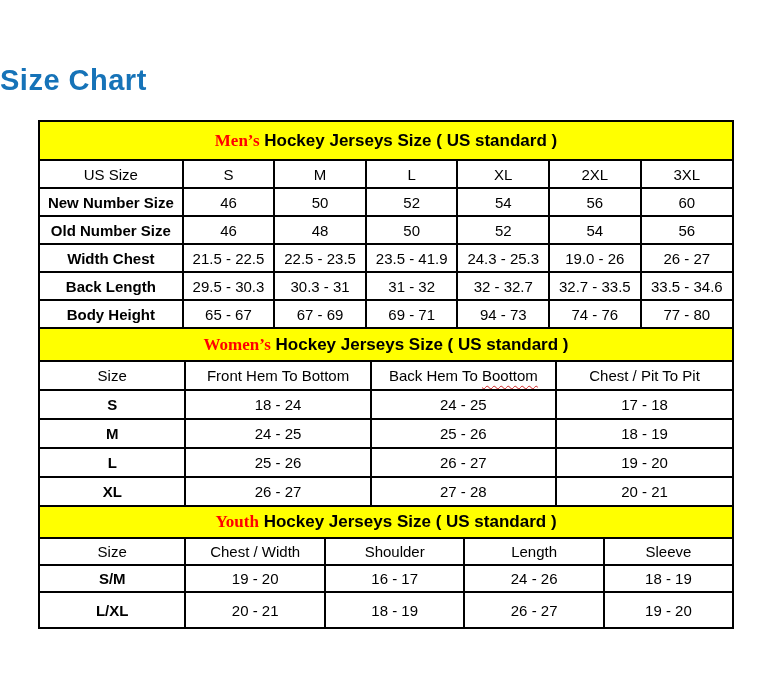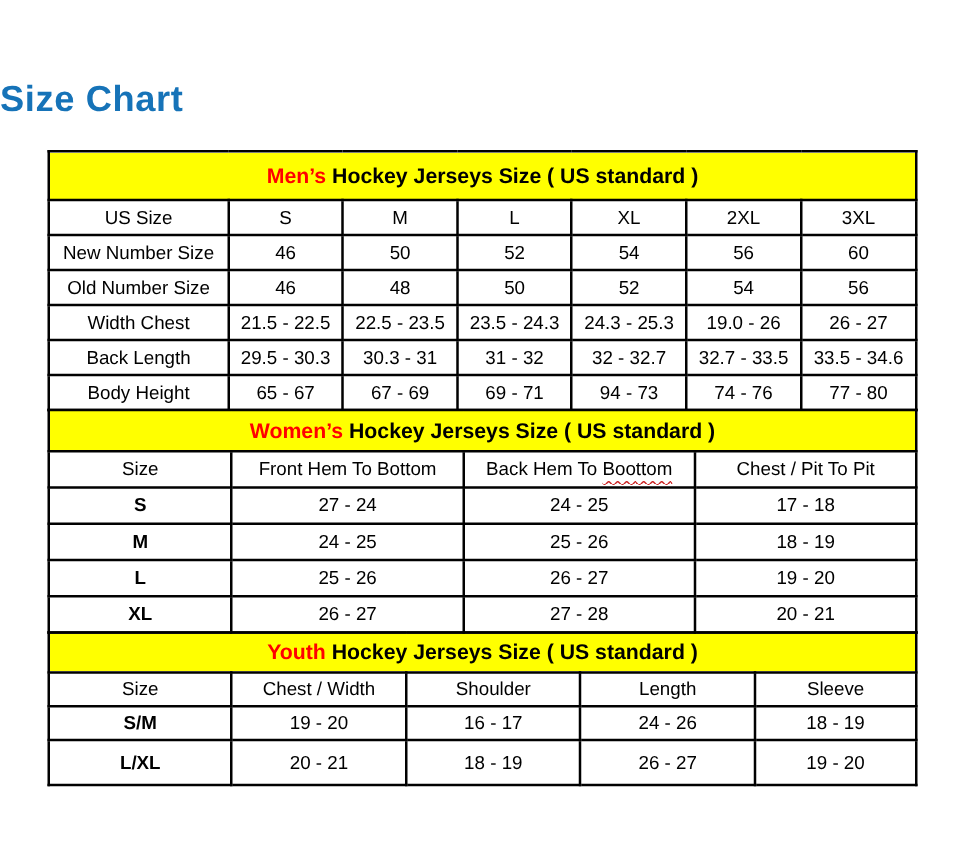--- a/index.html
+++ b/index.html
@@ -44,24 +44,24 @@
     vertical-align: middle;
     padding: 0 2px;
     overflow: hidden;
     white-space: nowrap;
   }
   .banner-cell {
     background: var(--banner-yellow, #ffff00);
     font-weight: bold;
     font-size: 17px;
   }
-  .banner-accent { color: var(--accent-red, #ff0000); }
+  .banner-accent { color: var(--accent-red, #ff0000); font-family: Liberation Serif, serif; }
   thead tr.cols th { font-weight: normal; font-size: 15px; }
   tbody th { font-weight: bold; }
-  .t-mens tbody th { font-weight: normal; }
+  .t-mens tbody th { font-weight: bold; }
 
   .t-mens  .banner-cell { height: 37px; }
   .t-mens  tr.cols th, .t-mens tbody th, .t-mens tbody td { height: 26px; }
   .t-womens .banner-cell { height: 31px; }
   .t-womens tr.cols th, .t-womens tbody th, .t-womens tbody td { height: 27px; }
   .t-youth .banner-cell { height: 30px; }
   .t-youth tr.cols th, .t-youth tbody th, .t-youth tbody td { height: 25px; }
   .t-youth tbody tr:last-child th, .t-youth tbody tr:last-child td { height: 34px; }
 
   .squiggle {
@@ -118,21 +118,21 @@
             <td>48</td>
             <td>50</td>
             <td>52</td>
             <td>54</td>
             <td>56</td>
           </tr>
           <tr>
             <th scope="row">Width Chest</th>
             <td>21.5 - 22.5</td>
             <td>22.5 - 23.5</td>
-            <td>23.5 - 24.3</td>
+            <td>23.5 - 41.9</td>
             <td>24.3 - 25.3</td>
             <td>19.0 - 26</td>
             <td>26 - 27</td>
           </tr>
           <tr>
             <th scope="row">Back Length</th>
             <td>29.5 - 30.3</td>
             <td>30.3 - 31</td>
             <td>31 - 32</td>
             <td>32 - 32.7</td>
@@ -164,21 +164,21 @@
           <tr class="cols">
             <th>Size</th>
             <th>Front Hem To Bottom</th>
             <th><span>Back Hem To </span><span class="squiggle">Boottom</span></th>
             <th>Chest / Pit To Pit</th>
           </tr>
         </thead>
         <tbody>
           <tr>
             <th scope="row">S</th>
-            <td>27 - 24</td>
+            <td>18 - 24</td>
             <td>24 - 25</td>
             <td>17 - 18</td>
           </tr>
           <tr>
             <th scope="row">M</th>
             <td>24 - 25</td>
             <td>25 - 26</td>
             <td>18 - 19</td>
           </tr>
           <tr>

